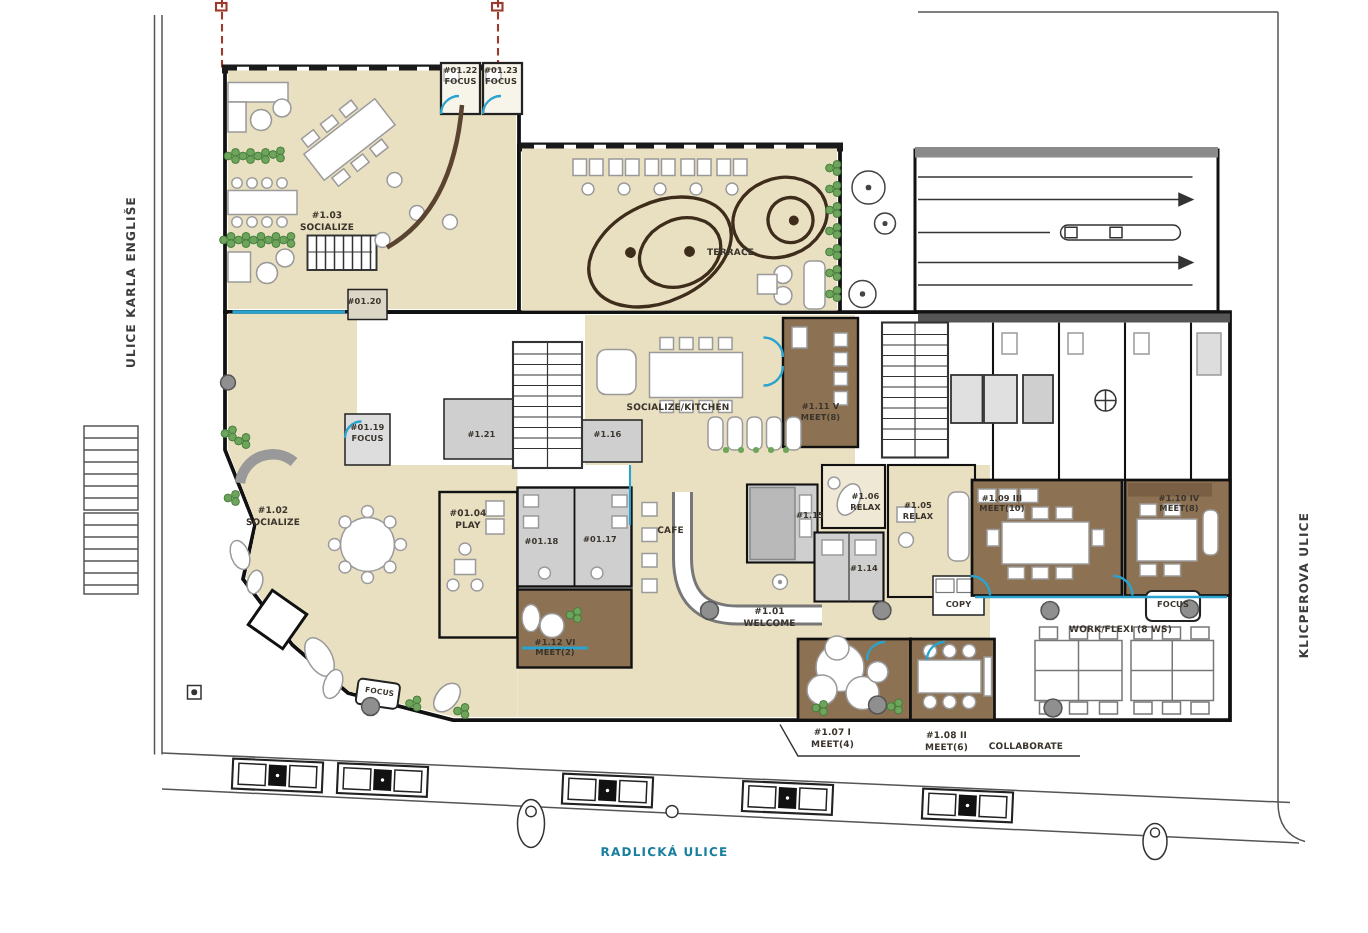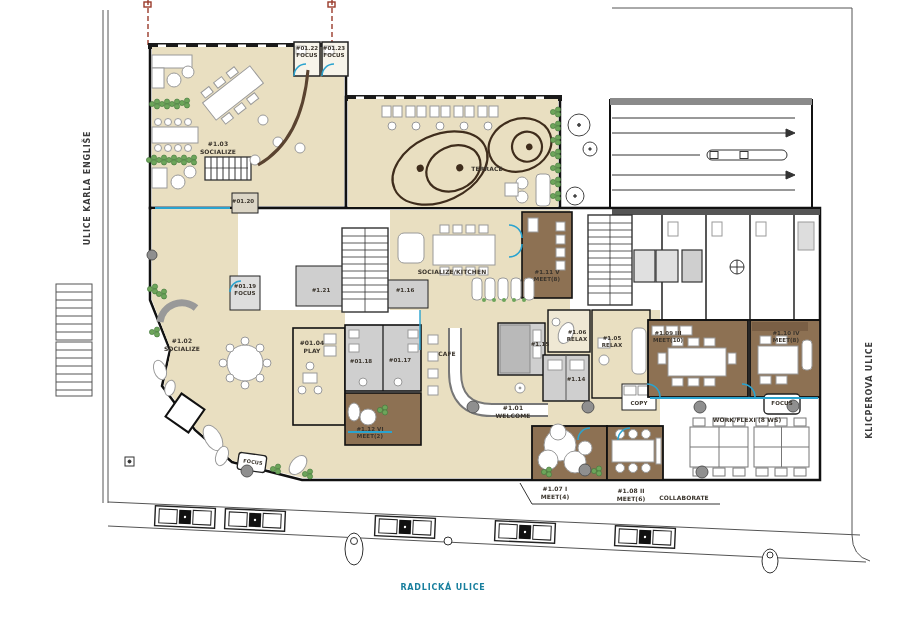--- a/index.html
+++ b/index.html
@@ -650,16 +650,16 @@
 <div class="lbl" style="left:684px;top:498px">
       <span>COLLABORATE</span>
     </div>
 
 <div class="lbl street vert" style="left:88px;top:188px">
       <span>ULICE KARLA ENGLIŠE</span>
     </div>
 <div class="lbl street vert" style="left:870px;top:390px">
       <span>KLICPEROVA ULICE</span>
     </div>
-<div class="lbl street teal" style="left:443px;top:588px">
+<div class="lbl street teal" style="left:443px;top:569px">
       <span>RADLICKÁ ULICE</span>
     </div>
 </div>
 
 </body></html>

